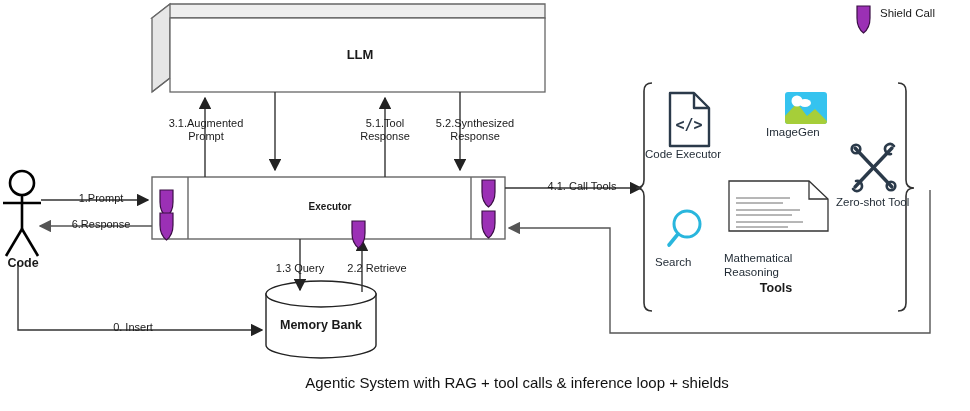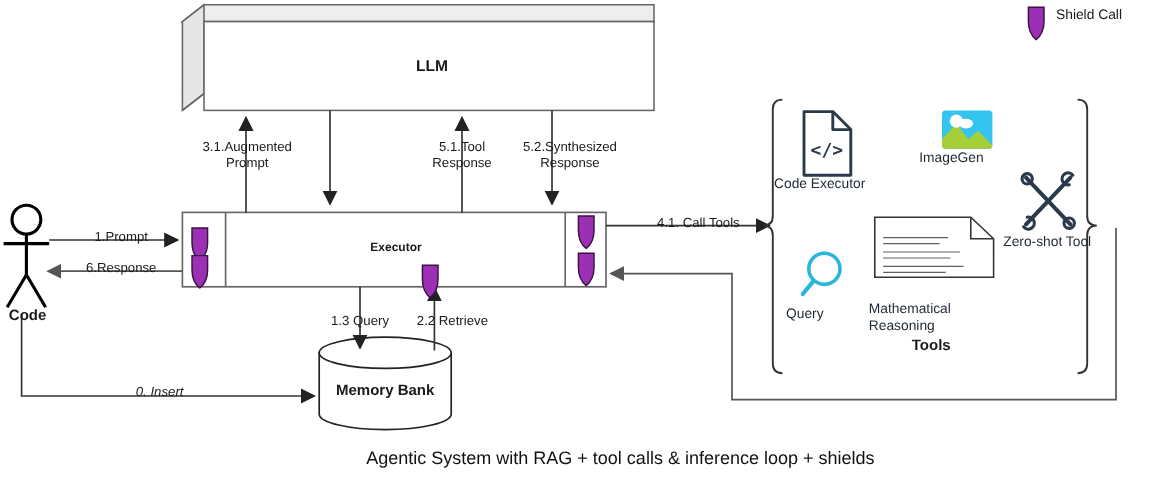--- a/index.html
+++ b/index.html
@@ -176,29 +176,29 @@
 Response</div>
   <div class="lbl" style="left:416px;top:117px;width:118px;">5.2.Synthesized
 Response</div>
 
   <div class="lbl" style="left:57px;top:192px;width:88px;text-align:center;">1.Prompt</div>
   <div class="lbl" style="left:52px;top:218px;width:98px;">6.Response</div>
 
   <div class="lbl" style="left:262px;top:262px;width:76px;">1.3 Query</div>
   <div class="lbl" style="left:332px;top:262px;width:90px;">2.2 Retrieve</div>
 
-  <div class="lbl" style="left:88px;top:321px;width:90px;font-style:italic;">0. Insert</div>
+  <div class="lbl" style="left:88px;top:321px;width:90px;">0. Insert</div>
 
   <div class="lbl" style="left:529px;top:180px;width:106px;">4.1. Call Tools</div>
 
 
   <div class="tool-cap" style="left:645px;top:148px;width:92px;">Code Executor</div>
   <div class="tool-cap" style="left:766px;top:126px;width:80px;">ImageGen</div>
   <div class="tool-cap" style="left:836px;top:196px;width:74px;">Zero-shot
 Tool</div>
-  <div class="tool-cap" style="left:655px;top:256px;width:64px;">Query</div>
+  <div class="tool-cap" style="left:655px;top:256px;width:64px;">Search</div>
   <div class="tool-cap" style="left:724px;top:252px;width:108px;">Mathematical
 Reasoning</div>
 
   <div class="lbl" style="left:880px;top:7px;width:84px;text-align:left;font-size:11.5px;">Shield Call</div>
 
   <div class="caption">Agentic System with RAG + tool calls &amp; inference loop + shields</div>
 </div>
 
 </body></html>

